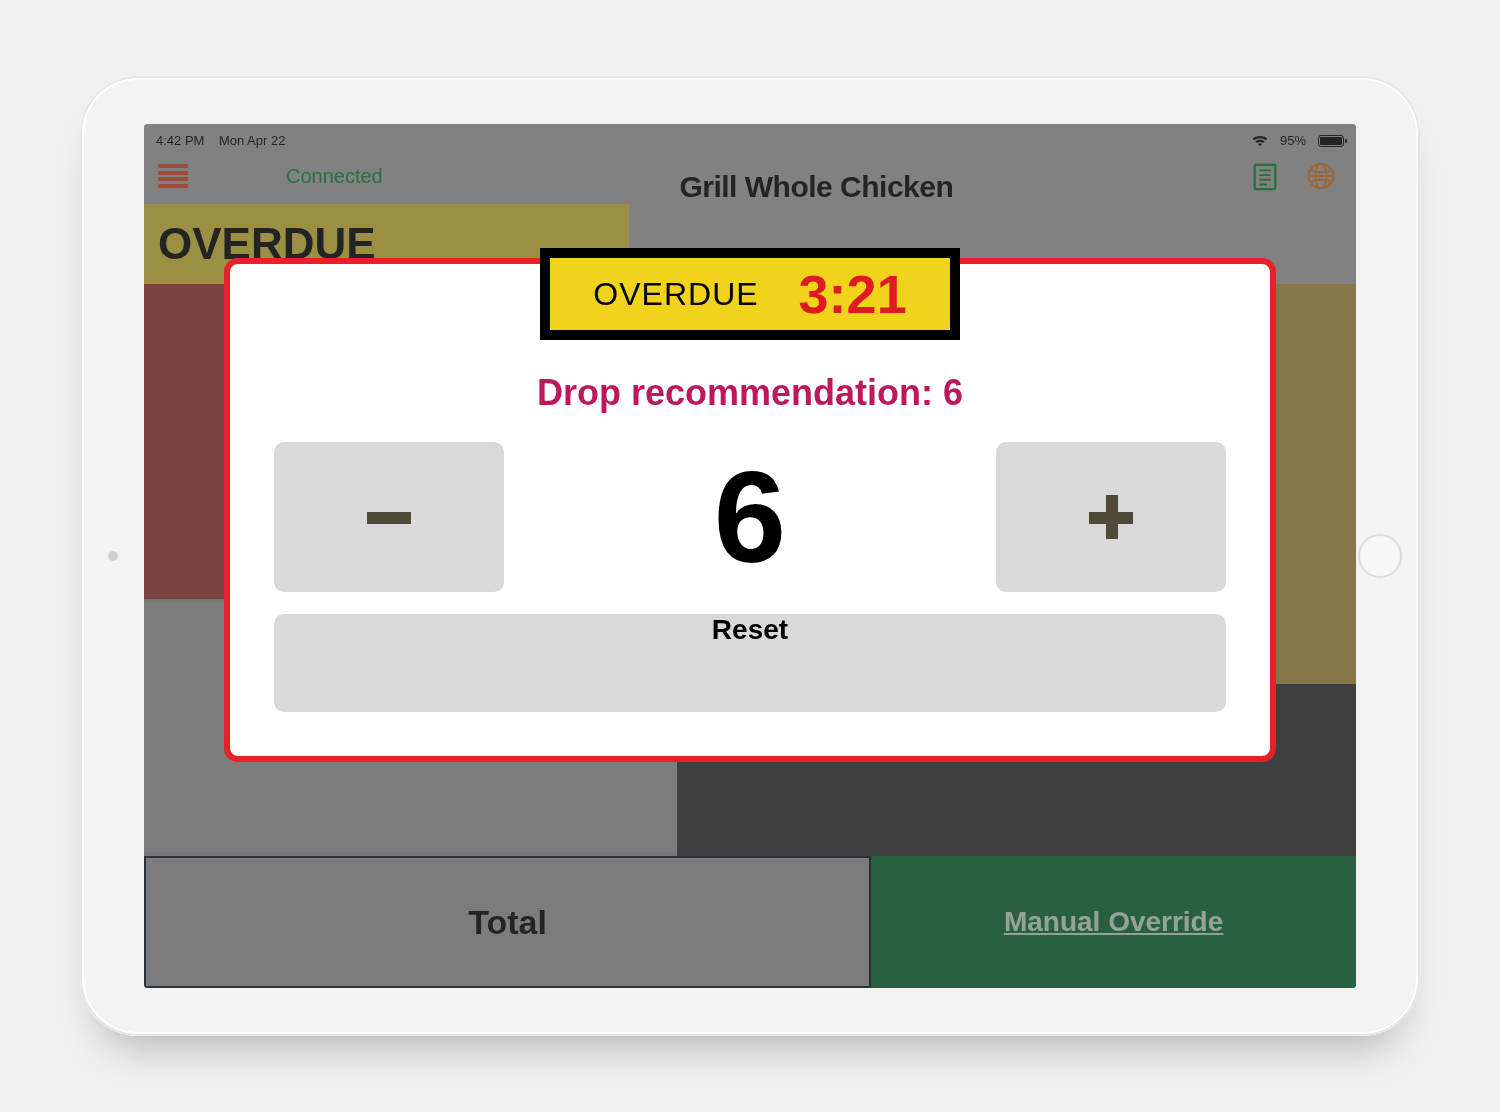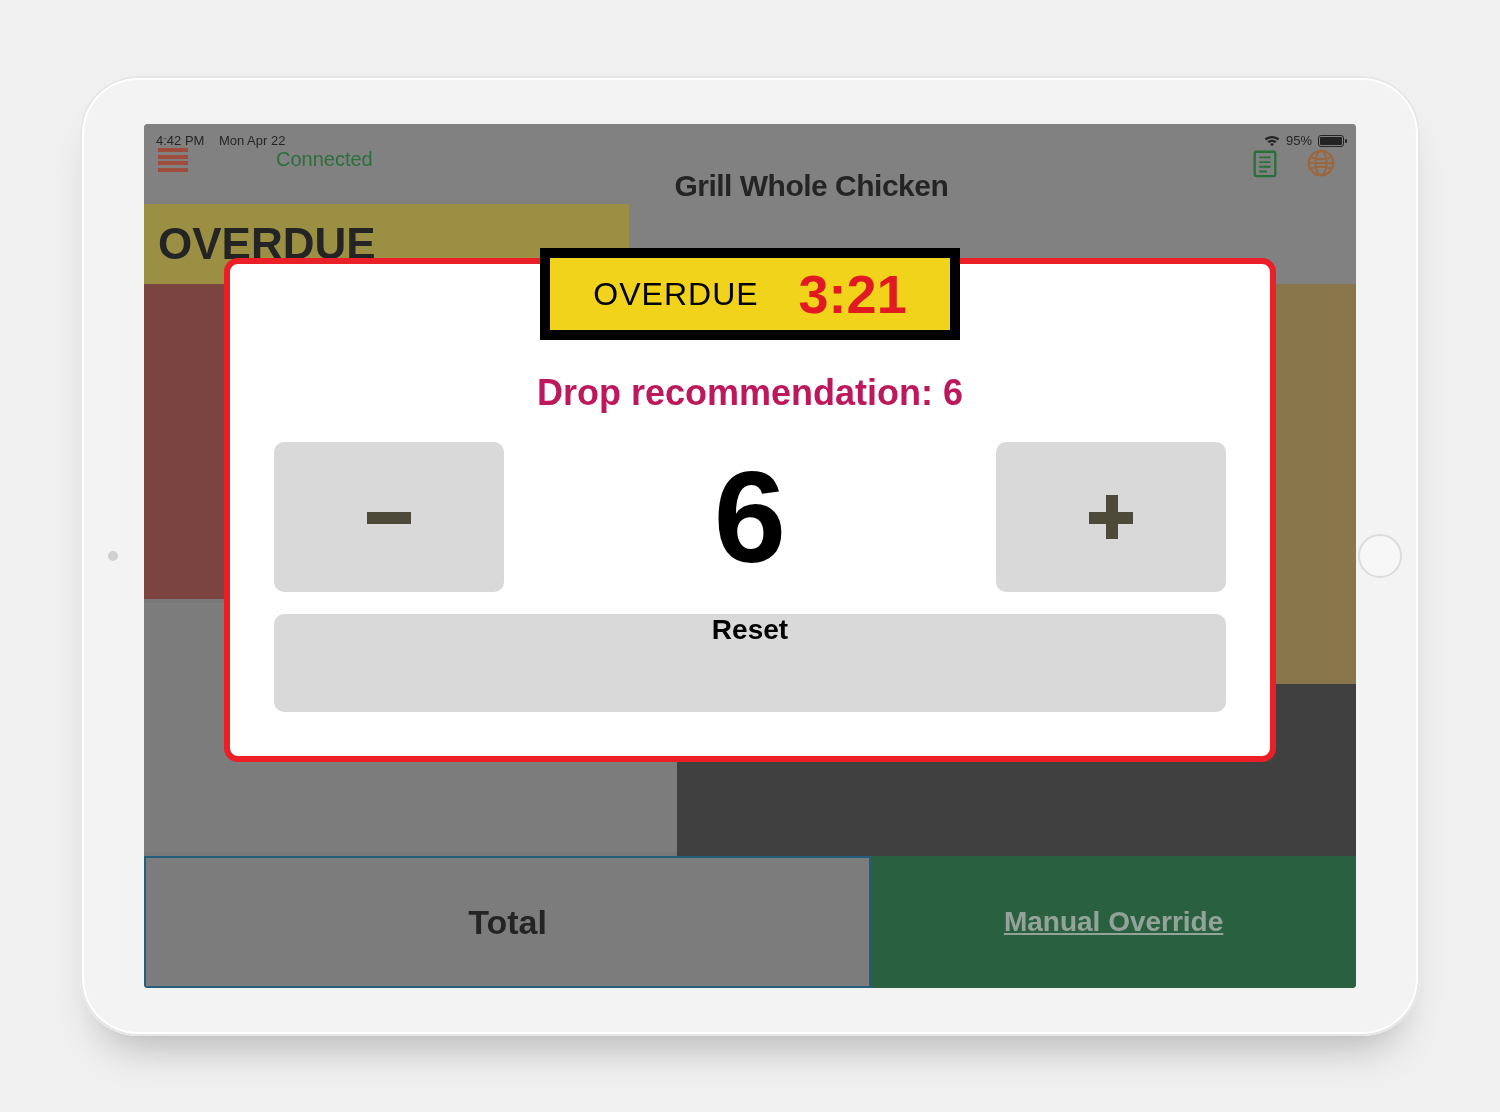--- a/index.html
+++ b/index.html
@@ -56,21 +56,21 @@
     .statusbar {
       height: 24px;
       background: #a9a9a9;
       font-size: 13px;
       display: flex;
       align-items: flex-end;
       padding: 0 12px;
       color: #000;
     }
     .statusbar .left { flex: 0 0 auto; }
-    .statusbar .right { margin-left: auto; display: flex; align-items: center; gap: 6px; }
+    .statusbar .right { margin-left: auto; display: flex; align-items: center; gap: 12px; }
     .wifi-icon { width: 16px; height: 12px; }
     .battery {
       width: 26px; height: 12px;
       border: 1.5px solid #000;
       border-radius: 3px;
       position: relative;
       display: inline-block;
     }
     .battery::after {
       content: "";
@@ -86,23 +86,23 @@
       width: 90%;
       background: #000;
       border-radius: 1px;
     }
 
     
     .app-header {
       height: 56px;
       background: #a9a9a9;
       display: flex;
-      align-items: flex-start;
+      align-items: center;
       padding: 0 14px;
-      gap: 8px;
+      gap: 18px;
     }
     .burger {
       width: 30px; height: 24px;
       display: flex; flex-direction: column; justify-content: space-between;
     }
     .burger span {
       display: block;
       height: 4px;
       background: #dc4a30;
     }
@@ -137,21 +137,21 @@
     .bg-mid .c1 { flex:0 0 44%; display:flex; flex-direction:column;}
     .bg-mid .c1 .red { flex:0 0 55%; background:#9e3b33;}
     .bg-mid .c1 .grey { flex:1; background:#a0a0a0; border-top:4px solid #999; border-bottom:4px solid #999;}
     .bg-mid .c2 { flex:1; display:flex; flex-direction:column;}
     .bg-mid .c2 .tan { flex:0 0 70%; background:#b99648;}
     .bg-mid .c2 .dark { flex:1; background:#333;}
     .bg-foot { display:flex; height:132px; }
     .bg-foot .total {
       flex:0 0 60%;
       background:#a0a0a0;
-      border:2px solid #0369a1;
+      border:2px solid #0f172a;
       display:flex; align-items:center; justify-content:center;
       gap:20px;
     }
     .bg-foot .total .lbl{ font-size:34px; font-weight:600; color:#000;}
     .bg-foot .total .val{ font-size:86px; font-weight:800; color:#000; letter-spacing:-2px;}
     .bg-foot .override {
       flex:1;
       background:#0a6f34;
       color:#cde8d6;
       display:flex; align-items:center; justify-content:center;

